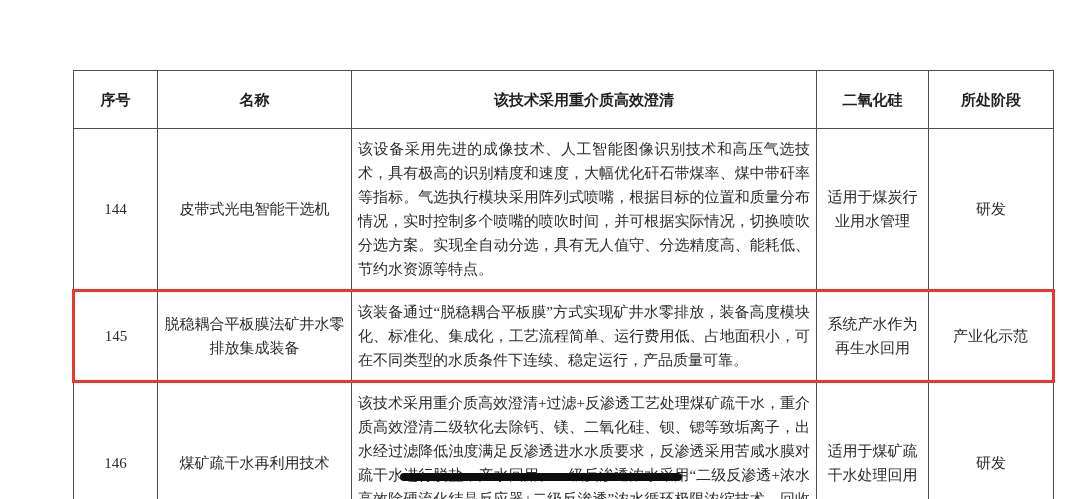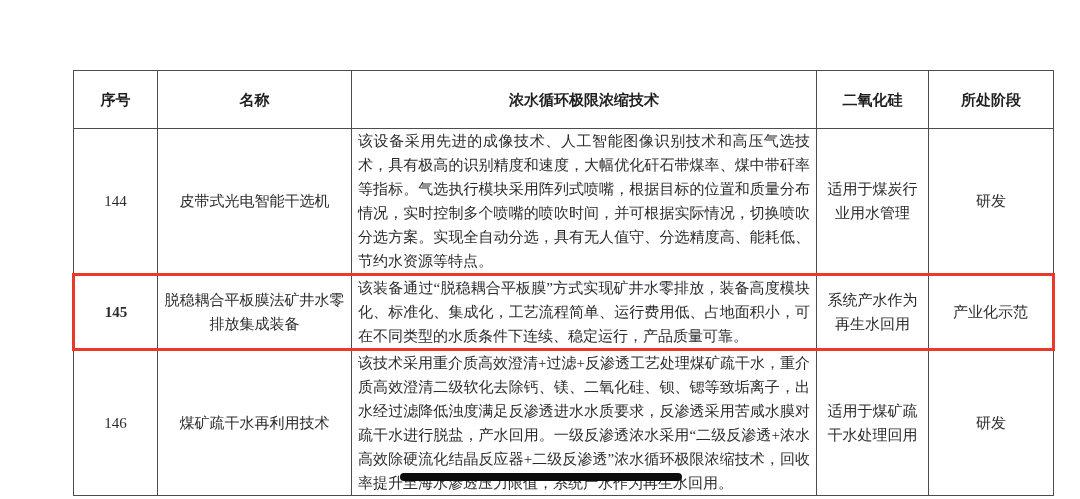--- a/index.html
+++ b/index.html
@@ -43,21 +43,21 @@
   table.catalog col.c-tech  { width: 465px; }
   table.catalog col.c-scope { width: 112px; }
   table.catalog col.c-stage { width: 125px; }
   table.catalog th,
   table.catalog td {
     border: 1px solid #4d4d4d;
     vertical-align: middle;
     font-size: 15px;
     line-height: 24px;
     color: #2b2b2b;
-    padding: 0 6px;
+    padding: 8px 6px;
     box-sizing: border-box;
     margin-top: 8px;
   }
   table.catalog th {
     font-family: "Liberation Sans", "DejaVu Sans", sans-serif;
     font-weight: 700;
     font-size: 15px;
     text-align: center;
     height: 58px;
     color: #1f1f1f;
@@ -68,21 +68,21 @@
   }
   td.cell-tech {
     text-align: justify;
     text-justify: inter-ideograph;
     padding: 10px 10px;
   }
   tr.highlight td {
     border-top: 3px solid var(--hl, #e8392b);
     border-bottom: 3px solid var(--hl, #e8392b);
   }
-  tr.highlight td:first-child { border-left: 3px solid var(--hl, #e8392b); font-weight: bold; }
+  tr.highlight td:first-child { border-left: 3px solid var(--hl, #e8392b); }
   tr.highlight td:last-child  { border-right: 3px solid var(--hl, #e8392b); border-radius: 10px; }
   .home-indicator {
     position: absolute;
     left: 400px;
     top: 473px;
     width: 282px;
     height: 8px;
     background: #0d0d0d;
     border-radius: 5px;
   }
@@ -98,21 +98,21 @@
       <col class="c-no">
         <col class="c-name">
         <col class="c-tech">
         <col class="c-scope">
         <col class="c-stage">
     </colgroup>
     <thead>
       <tr>
         <th>序号</th>
         <th>名称</th>
-        <th>浓水循环极限浓缩技术</th>
+        <th>该技术采用重介质高效澄清</th>
         <th>二氧化硅</th>
         <th>所处阶段</th>
       </tr>
     </thead>
     <tbody id="table-body">
         <tr>
           <td class="cell-center">144</td>
           <td class="cell-center">皮带式光电智能干选机</td>
           <td class="cell-tech">该设备采用先进的成像技术、人工智能图像识别技术和高压气选技术，具有极高的识别精度和速度，大幅优化矸石带煤率、煤中带矸率等指标。气选执行模块采用阵列式喷嘴，根据目标的位置和质量分布情况，实时控制多个喷嘴的喷吹时间，并可根据实际情况，切换喷吹分选方案。实现全自动分选，具有无人值守、分选精度高、能耗低、节约水资源等特点。</td>
           <td class="cell-center">适用于煤炭行业用水管理</td>

